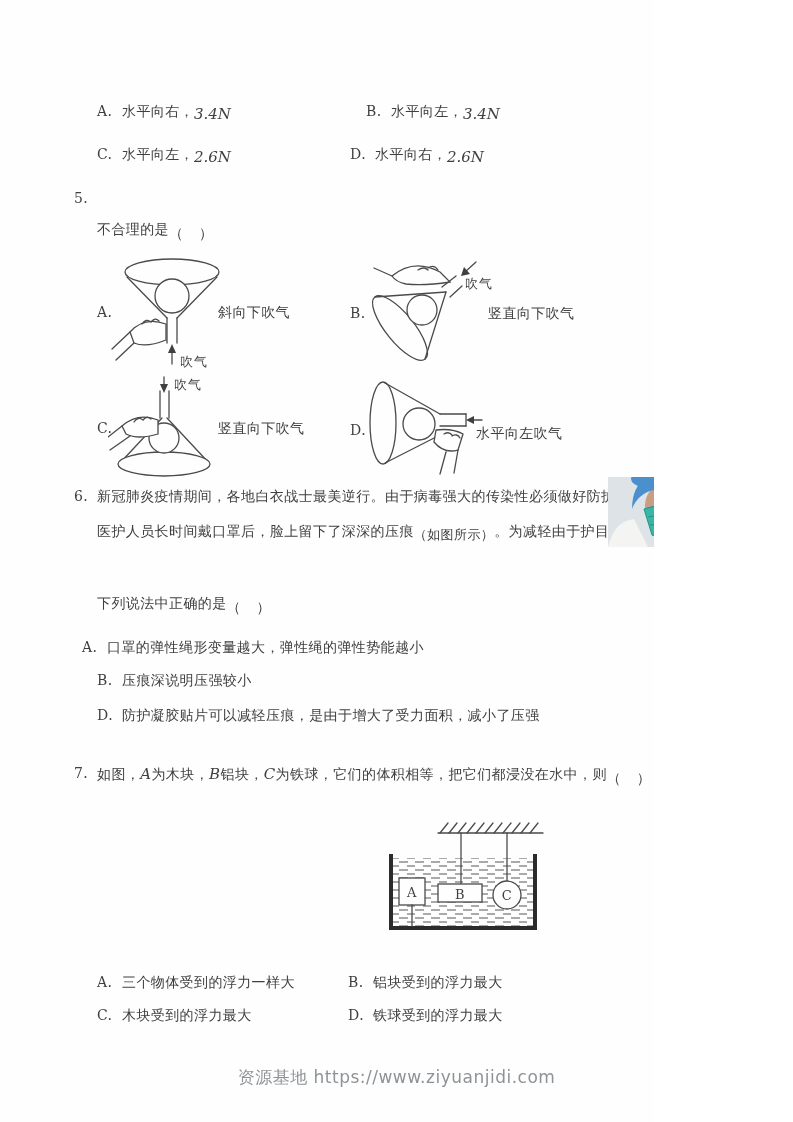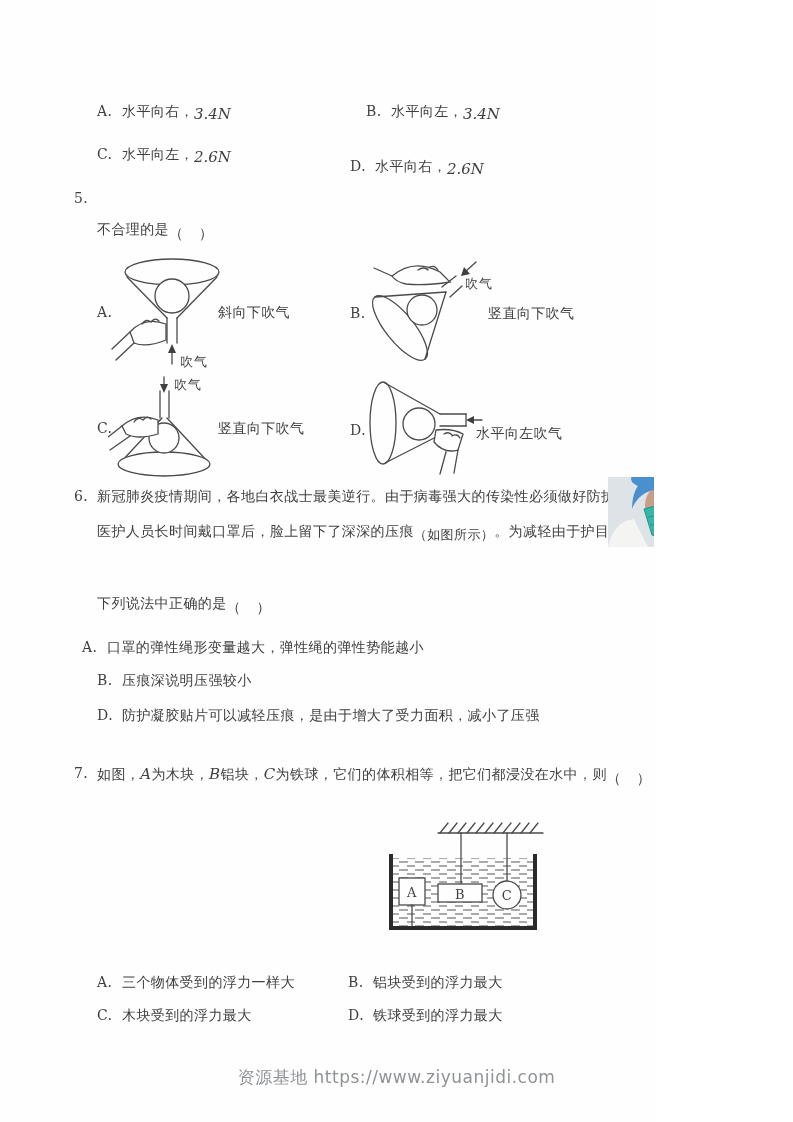--- a/index.html
+++ b/index.html
@@ -34,21 +34,21 @@
 
   <div class="abs" style="left:97px;top:101px;">
     <span class="letter">A.</span><span>水平向右，</span><span class="math">3.4N</span>
   </div>
   <div class="abs" style="left:350px;top:101px;margin-left:16px;">
     <span class="letter">B.</span><span>水平向左，</span><span class="math">3.4N</span>
   </div>
   <div class="abs" style="left:97px;top:144px;">
     <span class="letter">C.</span><span>水平向左，</span><span class="math">2.6N</span>
   </div>
-  <div class="abs" style="left:350px;top:156px;">
+  <div class="abs" style="left:350px;top:144px;">
     <span class="letter">D.</span><span>水平向右，</span><span class="math">2.6N</span>
   </div>
 
   <div class="abs" style="left:74px;top:189px;">5.</div>
   <div class="abs" style="left:97px;top:220px;">
     <span>不合理的是</span><span class="bracket">（　）</span>
   </div>
 
   <div class="abs" style="left:97px;top:303px;">A.</div>
   <svg class="abs" style="left:108px;top:256px;" width="145" height="112" viewBox="0 0 145 112">

